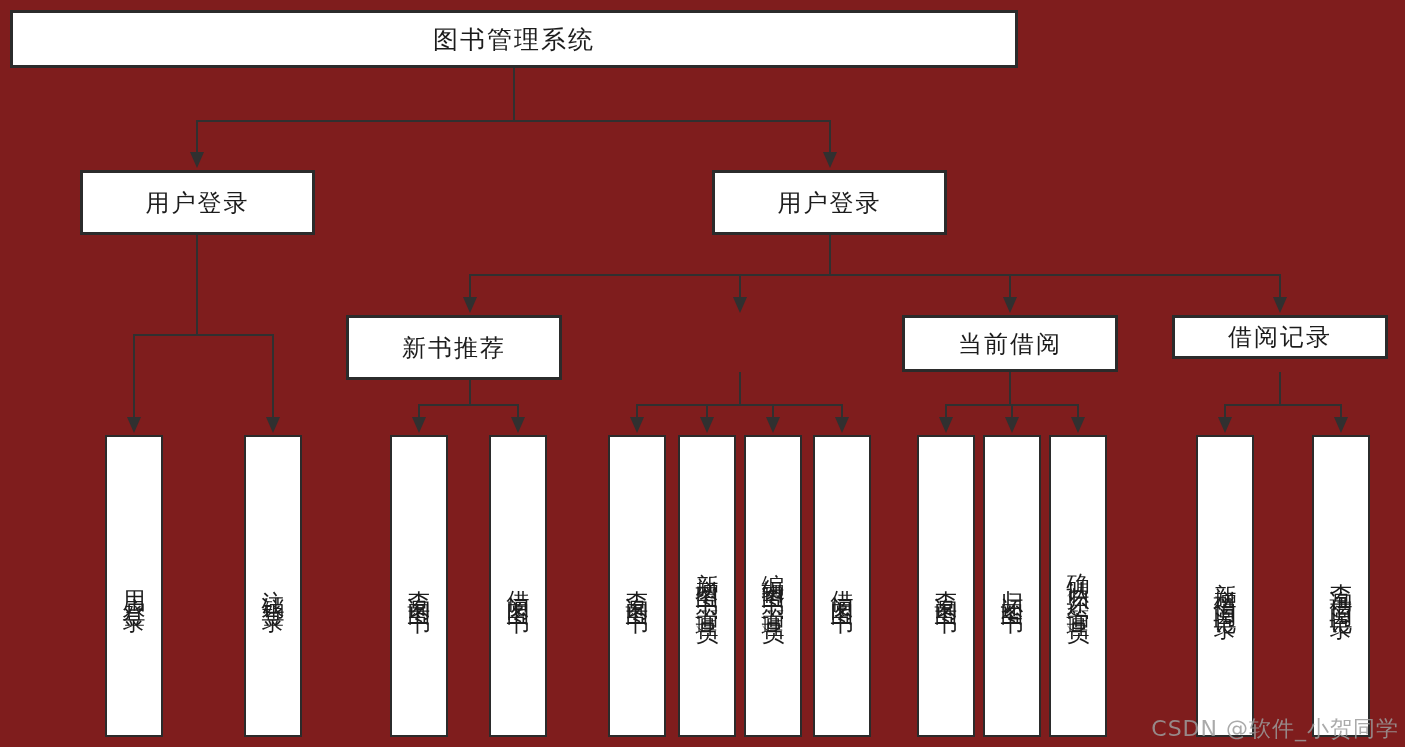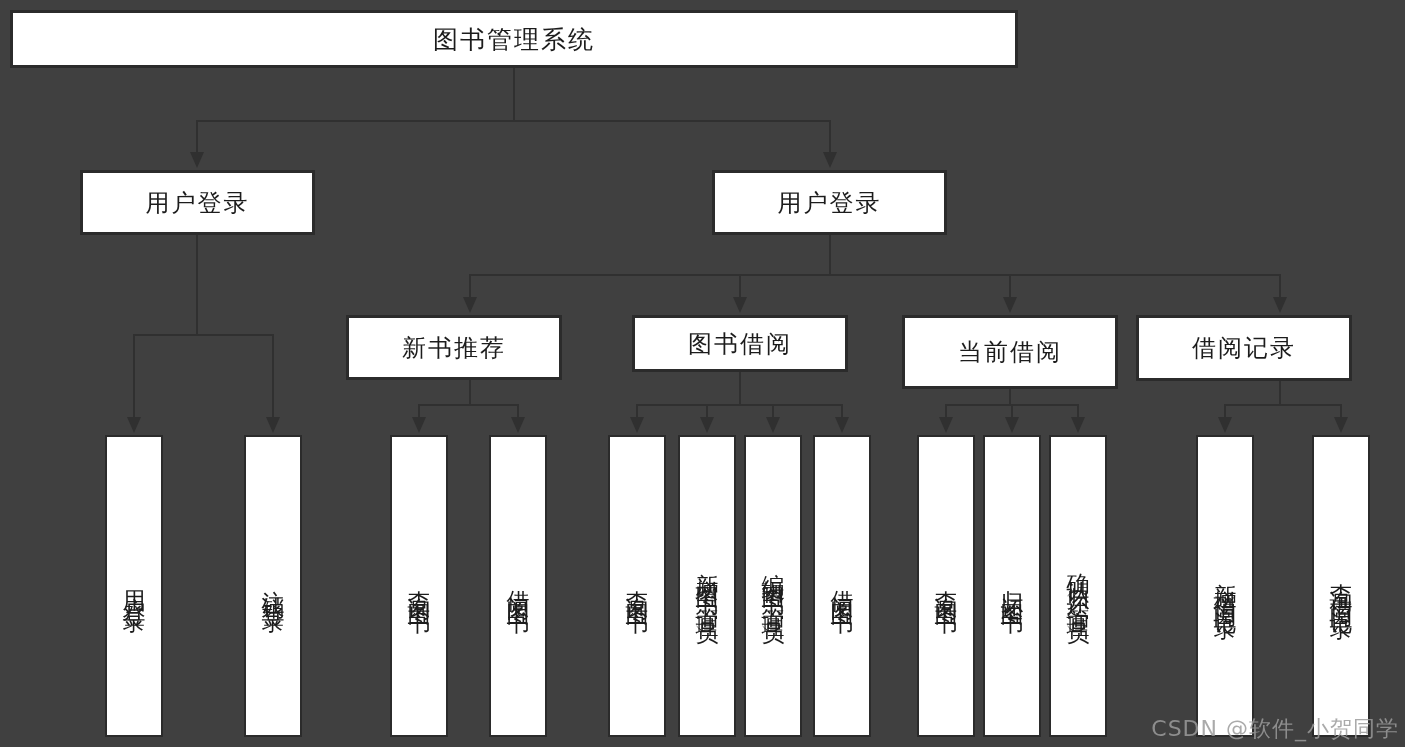--- a/index.html
+++ b/index.html
@@ -1,17 +1,17 @@
 <!DOCTYPE html>
 <html><head>
 <meta charset="utf-8">
 <style>
   html,body{margin:0;padding:0;background:#ffffff;}
   .canvas{
-    position:relative;width:1405px;height:747px;background:#404040;overflow:hidden;
+    position:relative;width:1405px;height:747px;background:#7f1d1d;overflow:hidden;
     font-family:"DejaVu Sans","Liberation Sans",sans-serif;color:#1c1c1c;
   }
   
   .vl{position:absolute;width:2px;background:#303030;}
   .hl{position:absolute;height:2px;background:#303030;}
   
   .ar{position:absolute;width:0;height:0;
       border-left:7px solid transparent;border-right:7px solid transparent;
       border-top:16px solid #303030;}
   
@@ -101,29 +101,26 @@
   </div>
 
   <div class="node" style="left:712px;top:170px;width:235px;height:65px">
     <span>用户登录</span>
   </div>
 
   <div class="node" style="left:346px;top:315px;width:216px;height:65px">
     <span>新书推荐</span>
   </div>
 
-  <div class="node" style="left:632px;top:315px;width:216px;height:57px">
-    <span>图书借阅</span>
-  </div>
 
-  <div class="node" style="left:902px;top:315px;width:216px;height:74px">
+  <div class="node" style="left:902px;top:315px;width:216px;height:57px">
     <span>当前借阅</span>
   </div>
 
-  <div class="node" style="left:1136px;top:315px;width:216px;height:66px">
+  <div class="node" style="left:1172px;top:315px;width:216px;height:44px">
     <span>借阅记录</span>
   </div>
 
   <div class="leaf" style="left:105px">
     <span>用户登录</span>
   </div>
   <div class="leaf" style="left:244px">
     <span>注销登录</span>
   </div>
 

